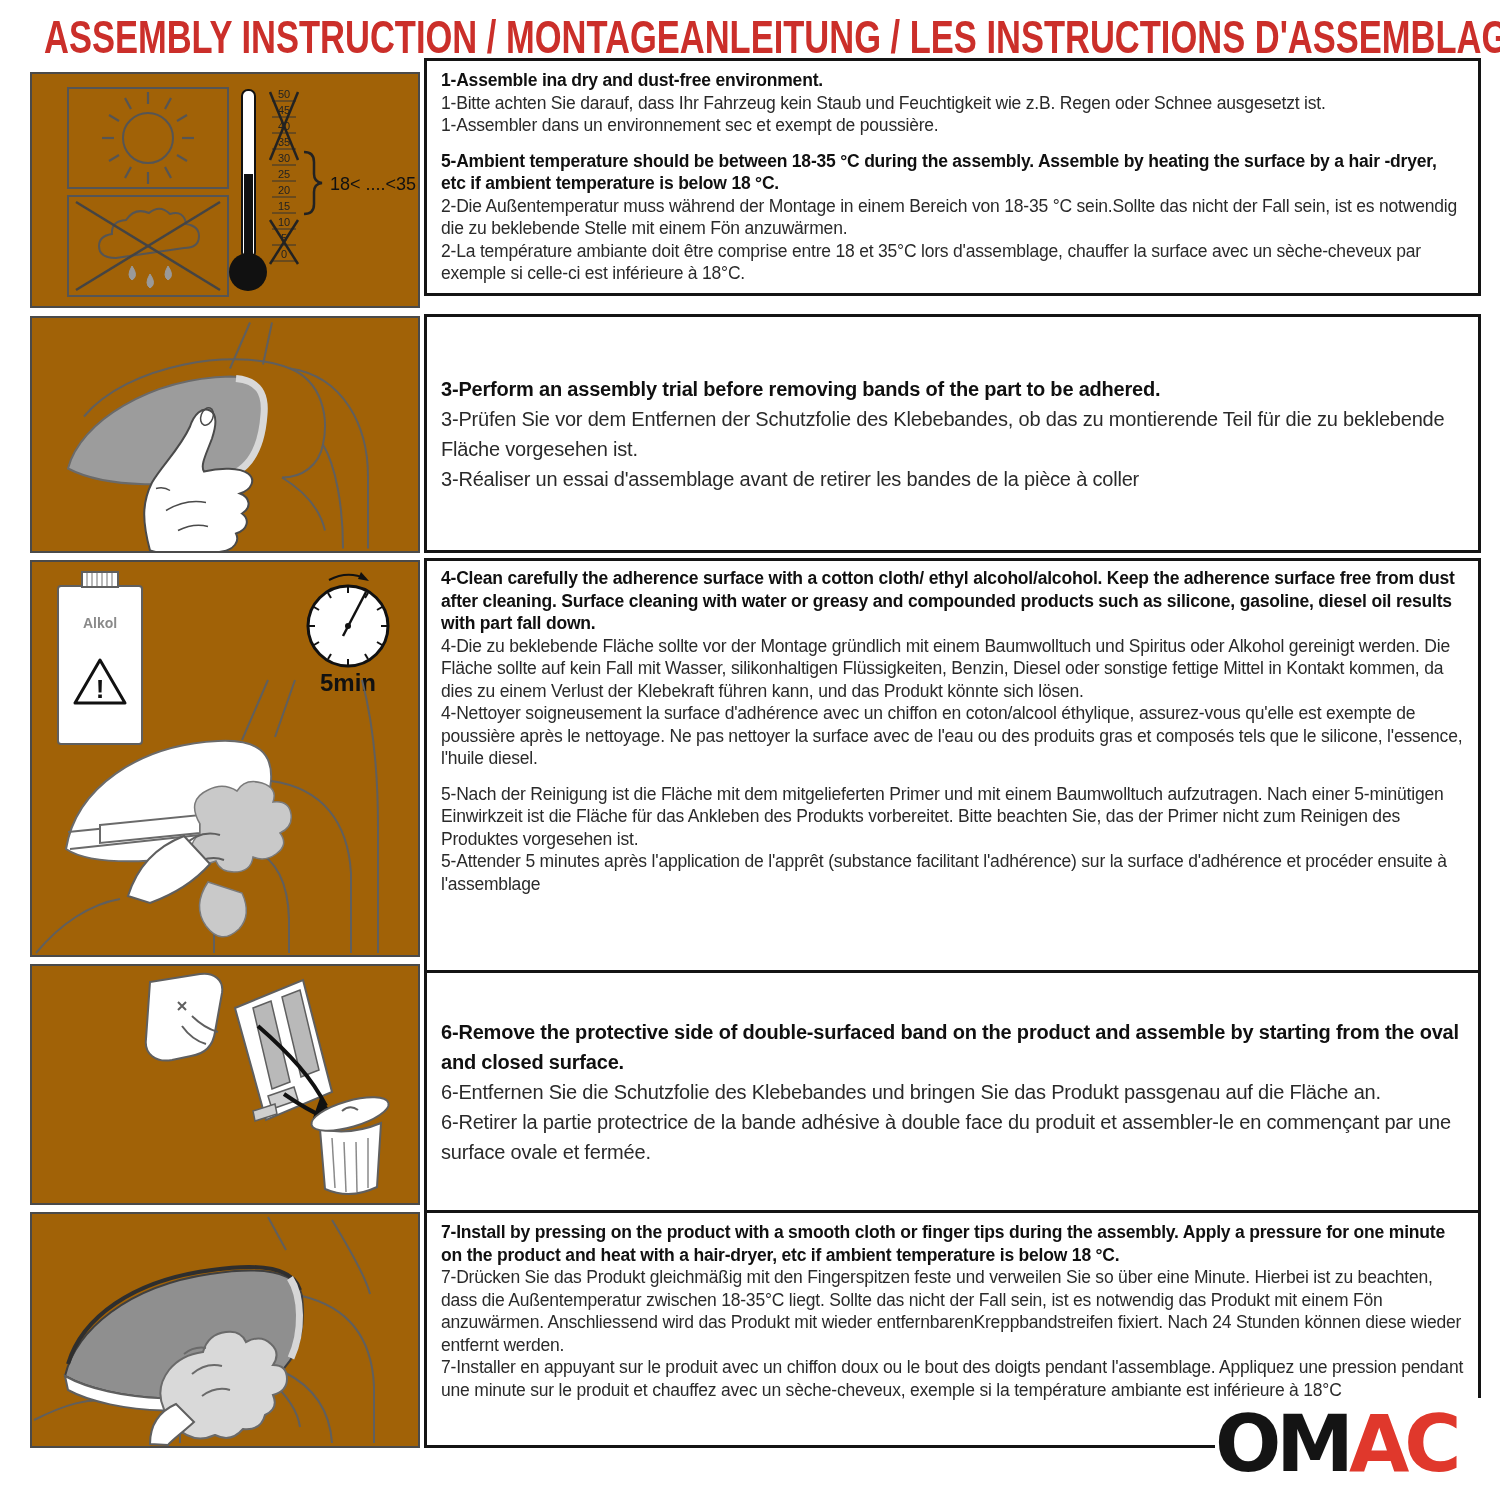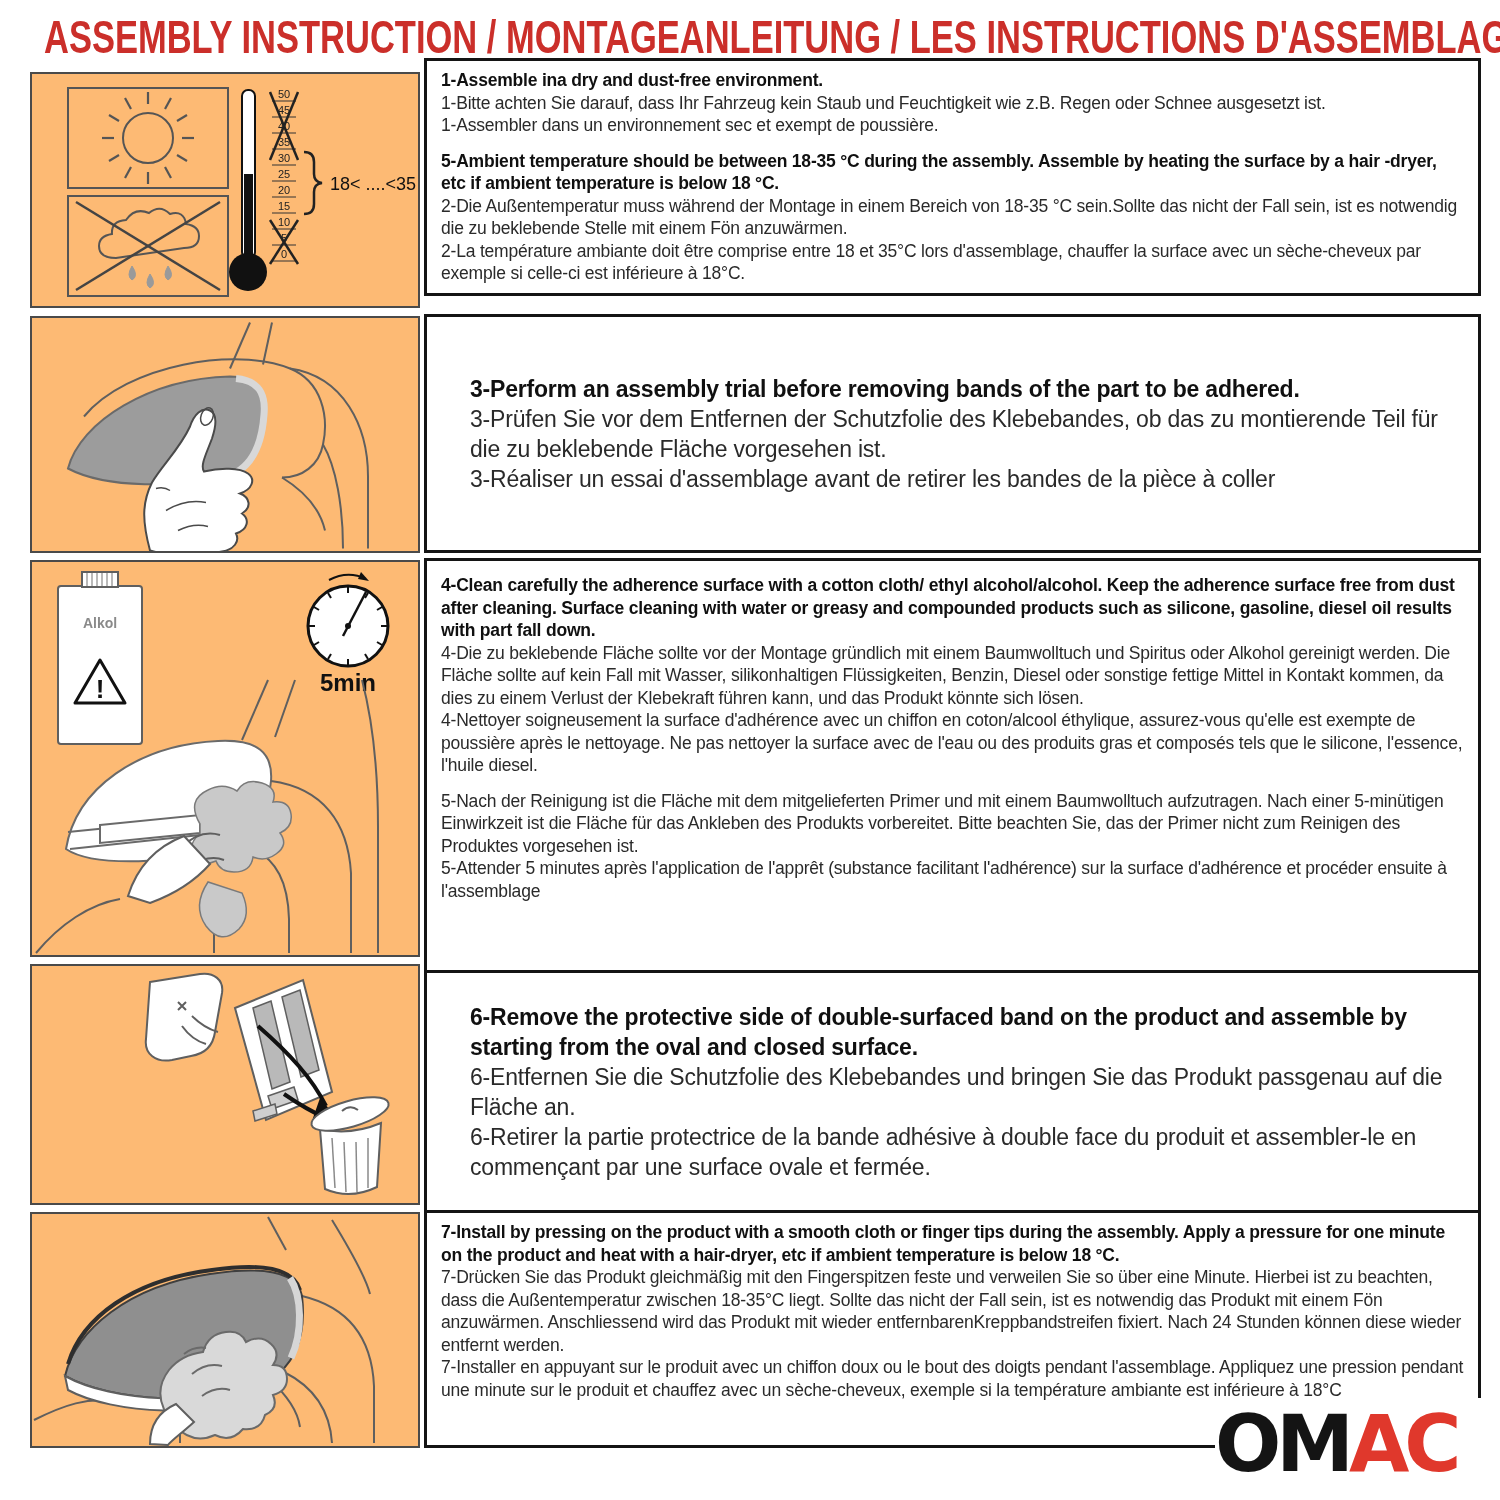--- a/index.html
+++ b/index.html
@@ -1,27 +1,27 @@
 <!DOCTYPE html>
 <html><head>
 <meta charset="utf-8">
 <style>
   html,body{margin:0;padding:0;background:#ffffff;}
   #page{position:relative;width:1500px;height:1500px;background:#ffffff;overflow:hidden;
         font-family:"Liberation Sans", sans-serif;color:#222;}
   .title{position:absolute;left:44px;top:10px;font-size:46px;font-weight:bold;color:#cb2f2a;
          white-space:nowrap;transform:scaleX(0.75);transform-origin:0 50%;letter-spacing:0px;}
-  .figbox{position:absolute;left:30px;width:390px;background:#fdba74;border:2px solid #4a4a4a;box-sizing:border-box;}
+  .figbox{position:absolute;left:30px;width:390px;background:#a16207;border:2px solid #4a4a4a;box-sizing:border-box;}
   .figbox svg{width:100%;height:100%;display:block;}
   .textbox{position:absolute;left:424px;width:1057px;background:#fff;border:3px solid #141414;
            box-sizing:border-box;padding:8px 14px;}
   .textbox.center{display:flex;flex-direction:column;justify-content:center;}
   .textbox .para{margin:0;letter-spacing:-0.2px;color:#2a2a2a;}
   .textbox.small .para{font-size:17.5px;line-height:22.5px;}
-  .textbox.large .para{font-size:23px;line-height:30px;margin-left:29px;}
+  .textbox.large .para{font-size:20px;line-height:30px;}
   .textbox .para.bold{font-weight:bold;color:#101010;}
   .textbox .para.spacer{height:13px;}
   .logo{position:absolute;left:1215px;top:1398px;width:278px;height:92px;background:#fff;z-index:5;
         display:flex;align-items:center;justify-content:flex-start;
         font-family:"DejaVu Sans", sans-serif;font-weight:bold;font-size:78px;letter-spacing:-5px;line-height:1;}
   .logo .lb{color:#141414;}
   .logo .lr{color:#e0382c;}
   svg text{font-family:"Liberation Sans", sans-serif;}
 </style>
 </head>
@@ -190,21 +190,21 @@
         <path d="M4,391 C28,362 58,342 88,337"></path>
       </g>
       <g>
         <path d="M168,262 q-14,-24 8,-34 q15,-8 29,1 q8,-13 25,-8 q16,5 11,19 q16,-2 18,12 q2,13 -11,19 q9,12 -4,21 q-11,8 -23,3 q-2,15 -19,15 q-14,0 -18,-11 q-17,7 -23,-6 q-5,-12 7,-21 z" fill="#c9c9c9" stroke="#7a7a7a" stroke-width="1.5"></path>
         <path d="M176,320 q-16,24 -2,44 q15,20 33,3 q13,-14 3,-36 z" fill="#c9c9c9" stroke="#7a7a7a" stroke-width="1.5"></path>
         <path d="M150,285 q18,-18 38,-12 M157,305 q19,-13 35,-7" fill="none" stroke="#5f5f5f" stroke-width="2"></path>
         <path d="M96,334 C106,302 126,284 152,274 L178,302 C162,320 140,333 118,341 Z" fill="#fff" stroke="#5f5f5f" stroke-width="2"></path>
       </g>
     </svg>
   </div>
-  <div class="textbox small" style="top:558px;height:468px;padding-top:13px">
+  <div class="textbox small" style="top:558px;height:468px;padding-top:6px">
       <p class="para bold">4-Clean carefully the adherence surface with a cotton cloth/ ethyl alcohol/alcohol. Keep the adherence surface free from dust after cleaning. Surface cleaning with water or greasy and compounded products such as silicone, gasoline, diesel oil results with part fall down.</p>
       <p class="para">4-Die zu beklebende Fläche sollte vor der Montage gründlich mit einem Baumwolltuch und Spiritus oder Alkohol gereinigt werden. Die Fläche sollte auf kein Fall mit Wasser, silikonhaltigen Flüssigkeiten, Benzin, Diesel oder sonstige fettige Mittel in Kontakt kommen, da dies zu einem Verlust der Klebekraft führen kann, und das Produkt könnte sich lösen.</p>
       <p class="para">4-Nettoyer soigneusement la surface d'adhérence avec un chiffon en coton/alcool éthylique, assurez-vous qu'elle est exempte de poussière après le nettoyage. Ne pas nettoyer la surface avec de l'eau ou des produits gras et composés tels que le silicone, l'essence, l'huile diesel.</p>
       <p class="para spacer"></p>
       <p class="para">5-Nach der Reinigung ist die Fläche mit dem mitgelieferten Primer und mit einem Baumwolltuch aufzutragen. Nach einer 5-minütigen Einwirkzeit ist die Fläche für das Ankleben des Produkts vorbereitet. Bitte beachten Sie, das der Primer nicht zum Reinigen des Produktes vorgesehen ist.</p>
       <p class="para">5-Attender 5 minutes après l'application de l'apprêt (substance facilitant l'adhérence) sur la surface d'adhérence et procéder ensuite à l'assemblage</p>
     </div>
 
   <div class="figbox" style="top:964px;height:241px">
     <svg viewBox="0 0 386 237">

